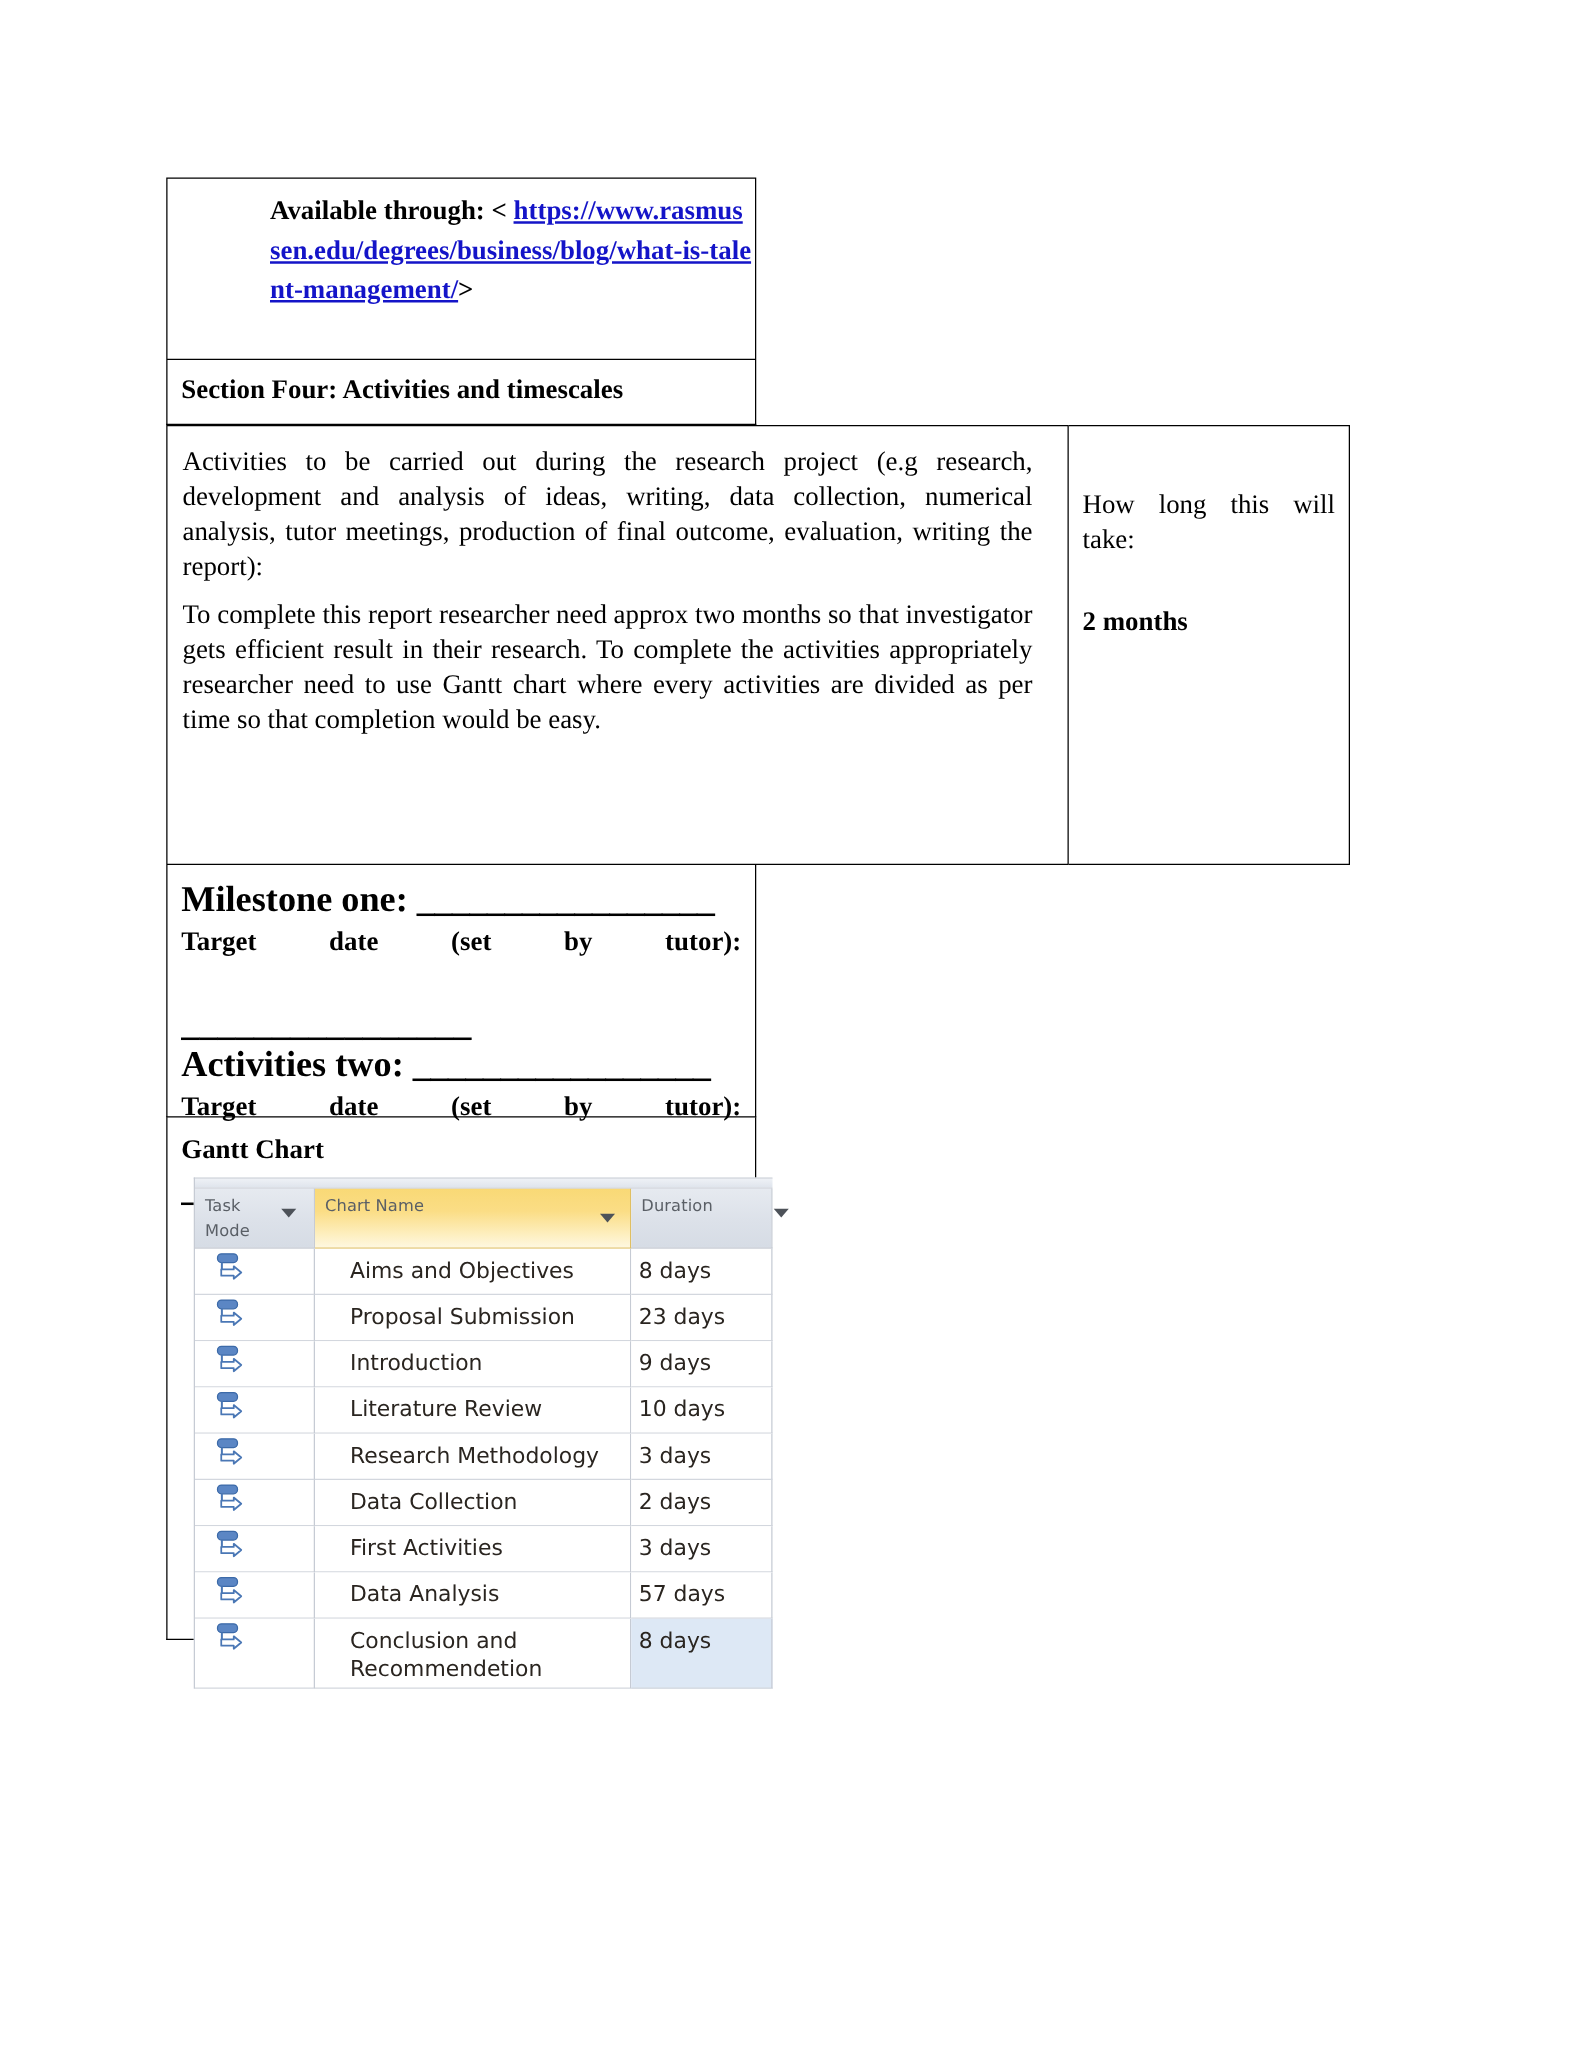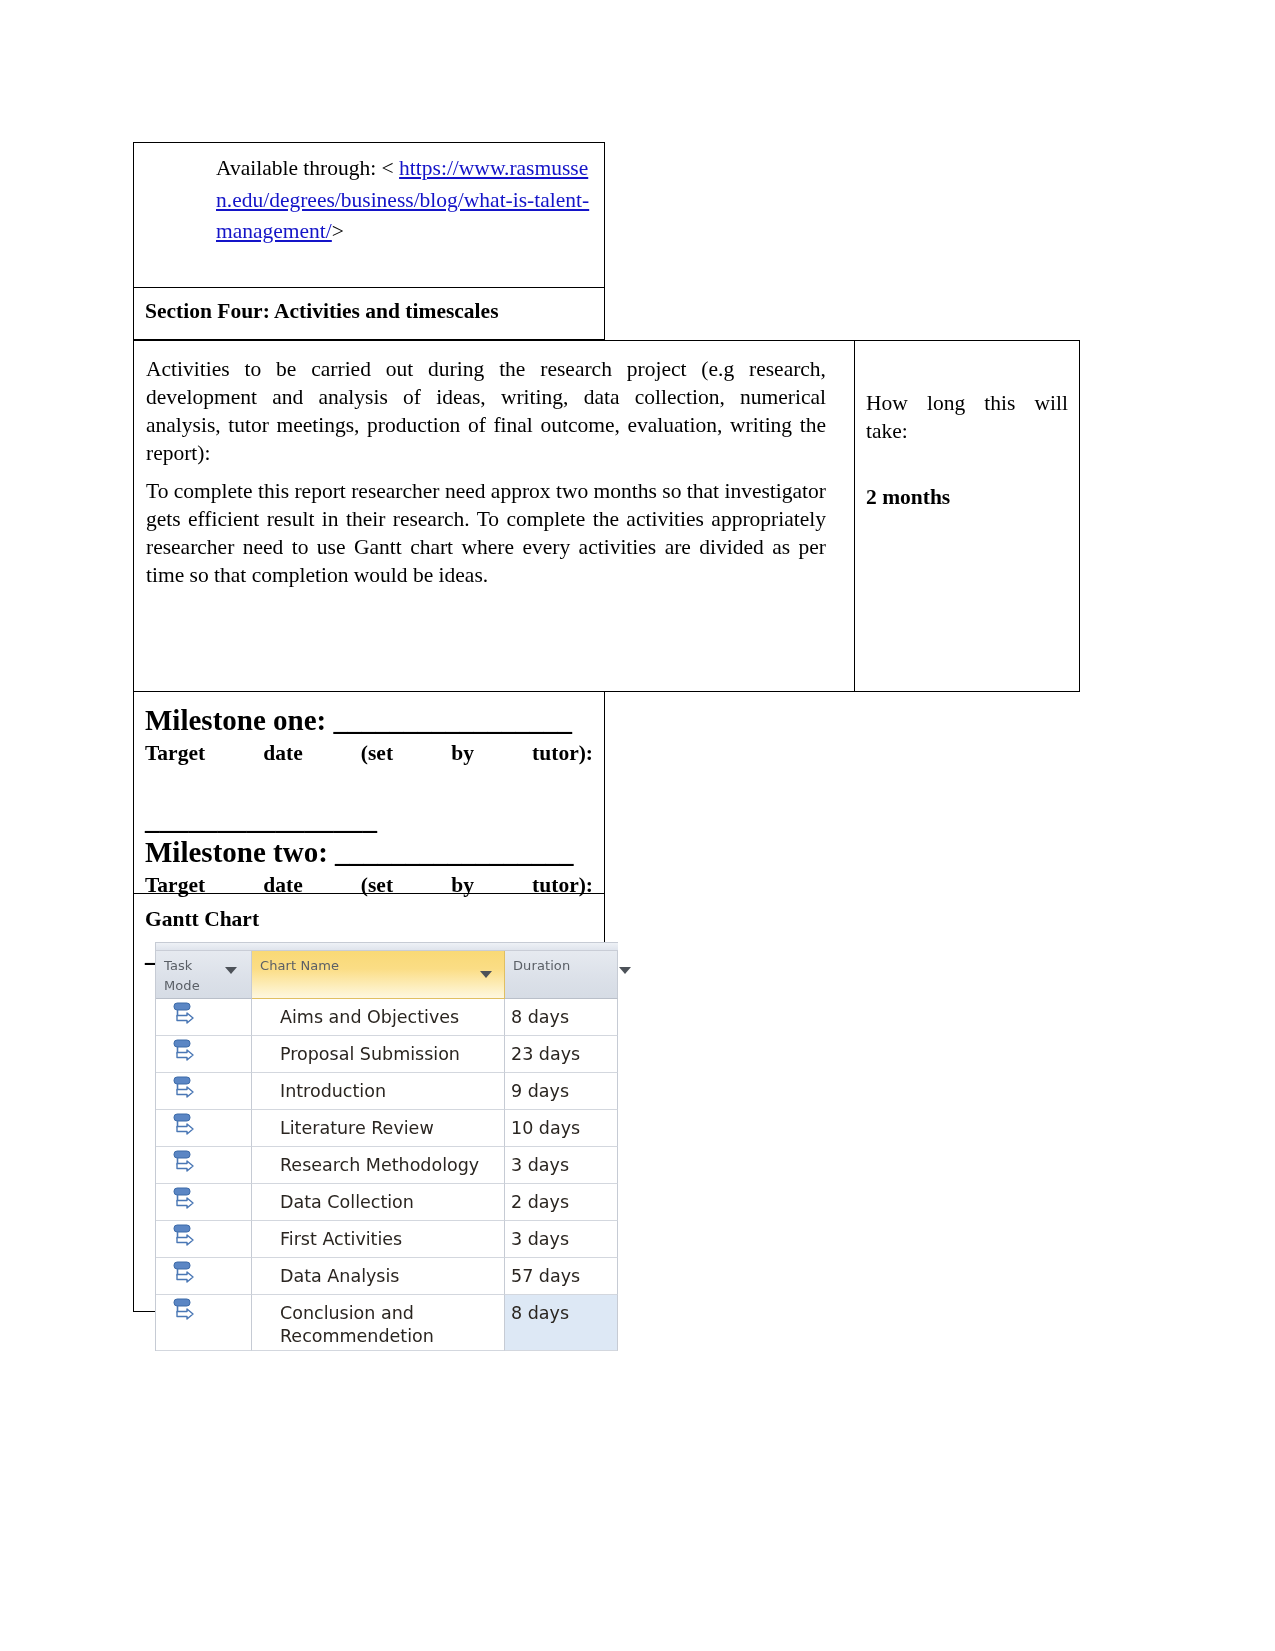--- a/index.html
+++ b/index.html
@@ -26,20 +26,21 @@
   
   .block-ref {
     position: absolute;
     left: 133px;
     top: 142px;
     width: 472px;
     height: 146px;
     border: 1.5px solid #000000;
     box-sizing: border-box;
     padding: 10px 2px 10px 14px;
+    font-weight: bold;
   }
   .ref-text {
     font-size: 21.5px;
     line-height: 31.5px;
     padding-left: 68px;
     text-indent: 0;
     word-break: break-all;
   }
   .ref-link {
     color: #1414c8;
@@ -299,37 +300,37 @@
       <a class="ref-link" href="#">https://www.rasmussen.edu/degrees/business/blog/what-is-talent-management/</a><span class="plain">&gt;</span>
     </div>
   </div>
 
   <div class="block-section">
     <div class="section-title">Section Four: Activities and timescales</div>
   </div>
 
   <div class="block-activities">
     <p class="activities-p">Activities to be carried out during the research project (e.g research, development and analysis of ideas, writing, data collection, numerical analysis, tutor meetings, production of final outcome, evaluation, writing the report):</p>
-    <p class="activities-p">To complete this report researcher need approx two months so that investigator gets efficient result in their research. To complete the activities appropriately researcher need to use Gantt chart where every activities are divided as per time so that completion would be ideas.</p>
+    <p class="activities-p">To complete this report researcher need approx two months so that investigator gets efficient result in their research. To complete the activities appropriately researcher need to use Gantt chart where every activities are divided as per time so that completion would be easy.</p>
   </div>
 
   <div class="block-howlong">
     <p class="howlong-q">How long this will take:</p>
     <p class="howlong-a">2 months</p>
   </div>
 
   <div class="block-milestones">
     <p class="ms-line">
       <span>Milestone one:</span>
       <span class="fill">_________________</span>
     </p>
     <p class="ms-line-j">Target date (set by tutor):</p>
     <p class="ms-line">________________</p>
     <p class="ms-line">
-      <span>Milestone two:</span>
+      <span>Activities two:</span>
       <span class="fill">_________________</span>
     </p>
     <p class="ms-line-j">Target date (set by tutor):</p>
     <p class="ms-line">__________________</p>
   </div>
 
   <div class="block-gantt">
     <div class="gantt-title">Gantt Chart</div>
 
     <div class="proj">

